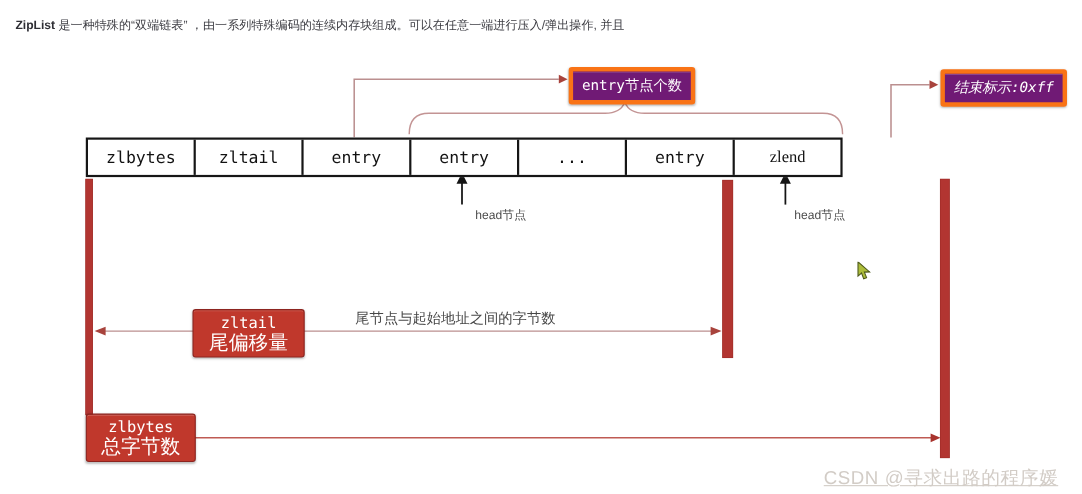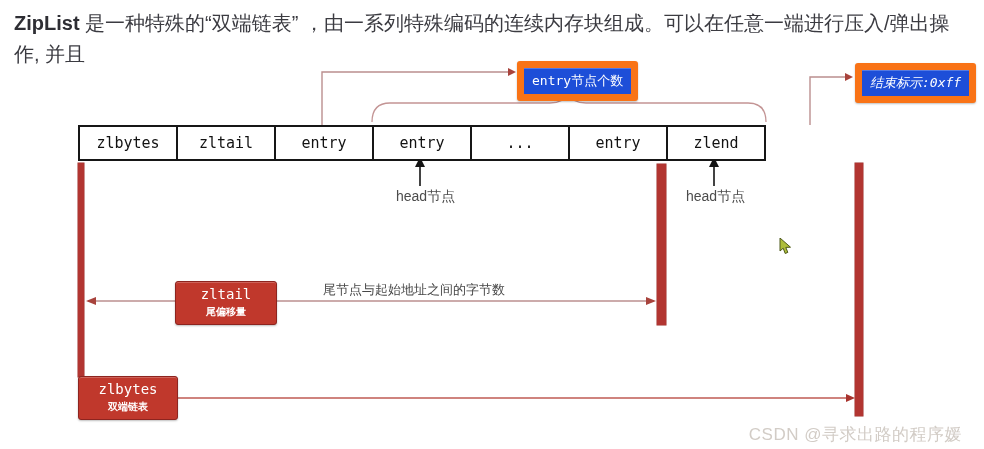--- a/index.html
+++ b/index.html
@@ -2,59 +2,59 @@
 <html><head>
 <meta charset="utf-8">
 <style>
   html,body{margin:0;padding:0;background:#ffffff;}
   #canvas{
     position:relative;width:984px;height:449px;background:#ffffff;
     font-family:"Liberation Sans",sans-serif;overflow:hidden;
   }
   
   .intro{position:absolute;left:14px;top:8px;width:956px;color:#3b3b41;
-    font-size:20px;line-height:31px;}
+    font-size:11px;line-height:31px;}
   .intro b{font-weight:bold;color:#2e2e34;}
   
   .mem-row{position:absolute;left:78px;top:125px;display:flex;
     border:2px solid #161616;background:#fff;height:32px;}
   .mem-cell{width:96px;display:flex;align-items:center;justify-content:center;
     border-right:2px solid #161616;
     font-family:"DejaVu Sans Mono",monospace;font-size:15px;color:#121212;}
-  .mem-cell:last-child{border-right:none;}
+  .mem-cell:last-child{border-right:none;font-family:Liberation Serif, serif;}
   
-  .pill{position:absolute;background:#1d4ed8;border:7px solid #f97316;
+  .pill{position:absolute;background:#701a75;border:4px solid #f97316;
     border-radius:3px;color:#ffffff;
     font-family:"DejaVu Sans Mono",monospace;font-size:13px;
     padding:4px 8px;box-shadow:inset 0 1px 0 rgba(255,255,255,.25),0 1px 2px rgba(0,0,0,.25);
     white-space:nowrap;}
   .pill-entry-count{left:517px;top:61px;}
   .pill-end-marker{left:855px;top:63px;font-style:italic;}
   
   .legend-box{position:absolute;background:#c0382c;border:1px solid #8d241f;
     border-radius:3px;color:#fff;text-align:center;
     box-shadow:inset 0 1px 0 rgba(255,255,255,.22),0 1px 2px rgba(0,0,0,.25);
     padding:4px 6px;}
   .legend-box .t1{font-family:"DejaVu Sans Mono",monospace;font-size:14px;line-height:17px;}
-  .legend-box .t2{font-size:10px;font-weight:bold;line-height:17px;}
+  .legend-box .t2{font-size:18px;font-weight:normal;line-height:17px;}
   .legend-zltail{left:175px;top:281px;width:88px;}
   .legend-zlbytes{left:78px;top:376px;width:86px;}
   
-  .node-note{position:absolute;font-size:14px;color:#4c4c4c;}
+  .node-note{position:absolute;font-size:11px;color:#4c4c4c;margin-left:36px;}
   .span-note{position:absolute;font-size:13px;color:#474747;left:323px;top:281px;}
   
   .red-bar{position:absolute;background:#b23531;box-shadow:0 0 0 .5px #9c2b27;}
   .bar-left{left:78px;top:163px;width:6px;height:214px;}
   .bar-mid{left:657px;top:164px;width:9px;height:161px;}
   .bar-right{left:855px;top:163px;width:8px;height:253px;}
   
   .overlay{position:absolute;left:0;top:0;pointer-events:none;}
   
   .watermark{position:absolute;right:22px;top:423px;font-size:17px;
-    color:#d2ccc6;letter-spacing:.5px;}
+    color:#d2ccc6;letter-spacing:.5px;text-decoration:underline;}
   
   .cursor{position:absolute;left:779px;top:238px;}
 </style>
 </head>
 <body>
 
 <div id="canvas">
 
   <div class="intro">
     <div><b>ZipList</b><span> 是一种特殊的“双端链表” ，由一系列特殊编码的连续内存块组成。可以在任意一端进行压入/弹出操作, 并且</span></div>
@@ -105,21 +105,21 @@
   <div class="red-bar bar-right"></div>
 
   <div class="legend-box legend-zltail">
     <div class="t1">zltail</div>
     <div class="t2">尾偏移量</div>
   </div>
   <div class="span-note">尾节点与起始地址之间的字节数</div>
 
   <div class="legend-box legend-zlbytes">
     <div class="t1">zlbytes</div>
-    <div class="t2">双端链表</div>
+    <div class="t2">总字节数</div>
   </div>
 
   <svg class="cursor" width="14" height="18" viewBox="0 0 14 18">
     <polygon points="1,0 1,13 4.2,10.2 6.2,15.5 8.8,14.4 6.8,9.4 11.5,9.2" fill="#adbd3a" stroke="#4e5a1c" stroke-width="1"></polygon>
   </svg>
 
   <div class="watermark">CSDN @寻求出路的程序媛</div>
 
 </div>
 

